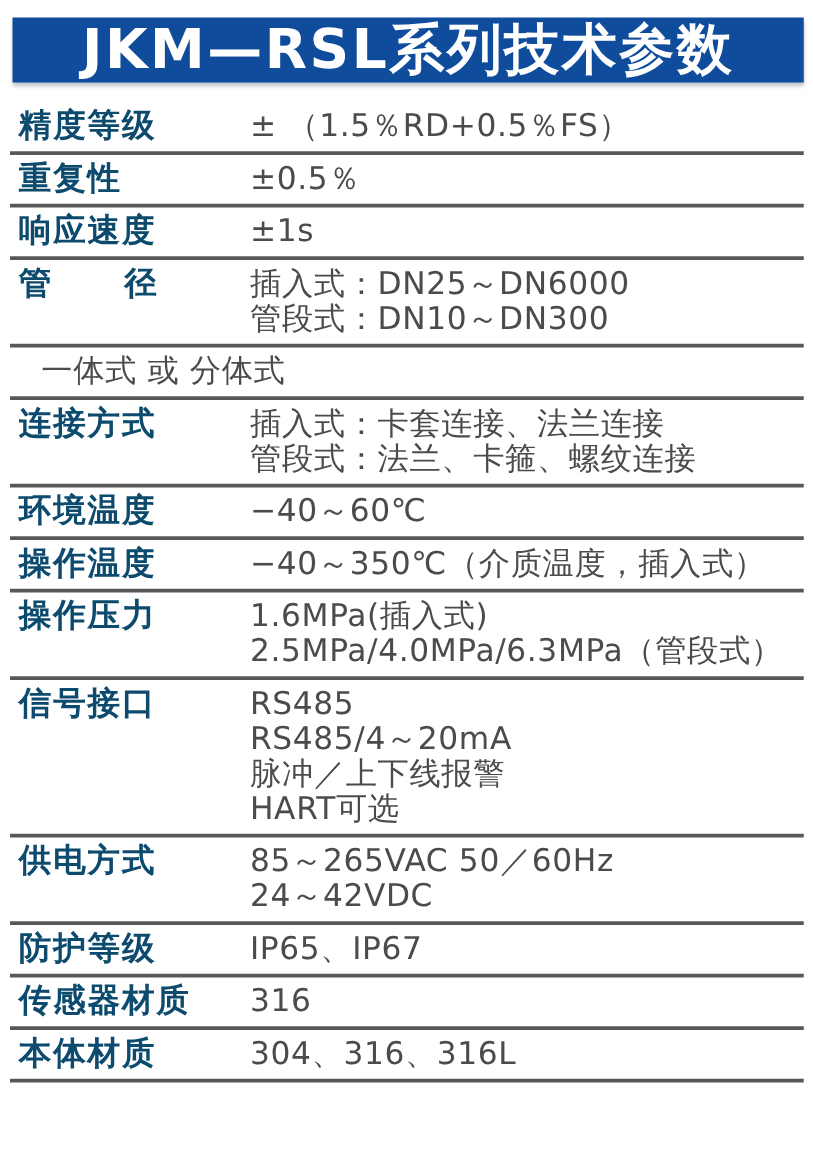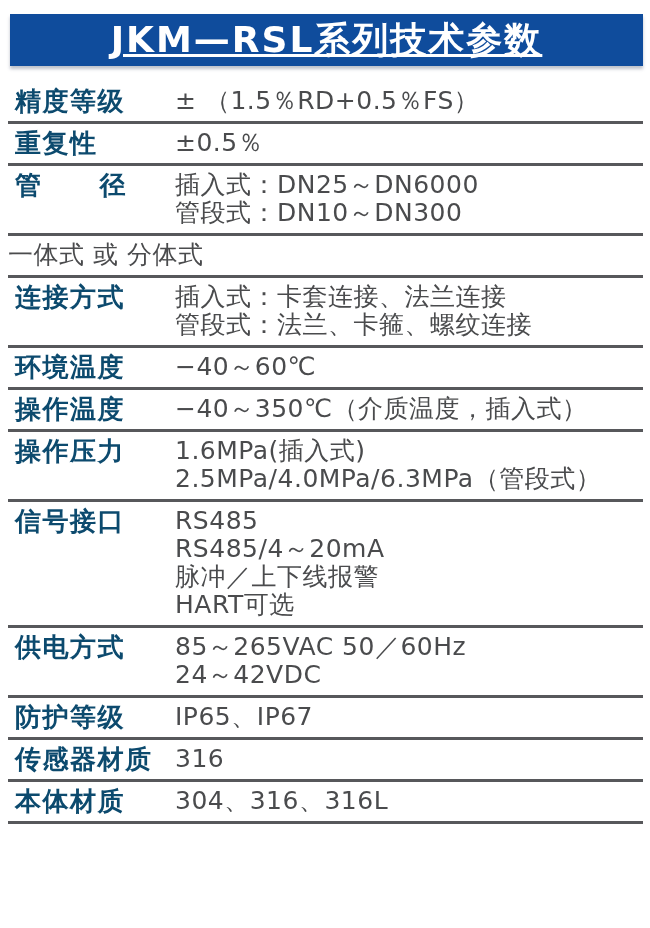--- a/index.html
+++ b/index.html
@@ -18,26 +18,25 @@
     margin: 14px 7px 0 10px;
     height: 52px;
     background: #0F4C9C;
     display: flex;
     align-items: center;
     justify-content: center;
     box-shadow: 0 3px 3px rgba(110, 120, 140, 0.45);
   }
   .banner h1 {
     color: #ffffff;
-    font-size: 36px;
+    font-size: 44px;
     font-weight: bold;
     letter-spacing: 2px;
     line-height: 1;
     white-space: nowrap;
-    text-decoration: underline;
   }
   .spec-table {
     margin: 8px 7px 0 8px;
   }
   .row {
     display: flex;
     align-items: flex-start;
     padding: 5px 0 6px 0;
     border-bottom: 3px solid #57585B;
   }
@@ -60,20 +59,21 @@
     text-align: justify;
     text-align-last: justify;
     white-space: normal;
   }
   .values {
     flex: 1 1 auto;
     font-size: 25px;
     line-height: 28px;
     color: #4A4B4D;
     letter-spacing: 0.5px;
+    margin-left: 25px;
   }
   .vline { white-space: nowrap; }
 </style>
 </head>
 <body>
 
 <div class="page">
 
   <div class="banner">
     <h1>JKM—RSL系列技术参数</h1>
@@ -88,20 +88,26 @@
       </div>
     </div>
 
     <div class="row">
       <div class="label">重复性</div>
       <div class="values">
         <div class="vline">±0.5％</div>
       </div>
     </div>
 
+    <div class="row">
+      <div class="label">响应速度</div>
+      <div class="values">
+        <div class="vline">±1s</div>
+      </div>
+    </div>
 
     <div class="row">
       <div class="label label--justify">管 径</div>
       <div class="values">
         <div class="vline">插入式：DN25～DN6000</div>
         <div class="vline">管段式：DN10～DN300</div>
       </div>
     </div>
 
     <div class="row">

